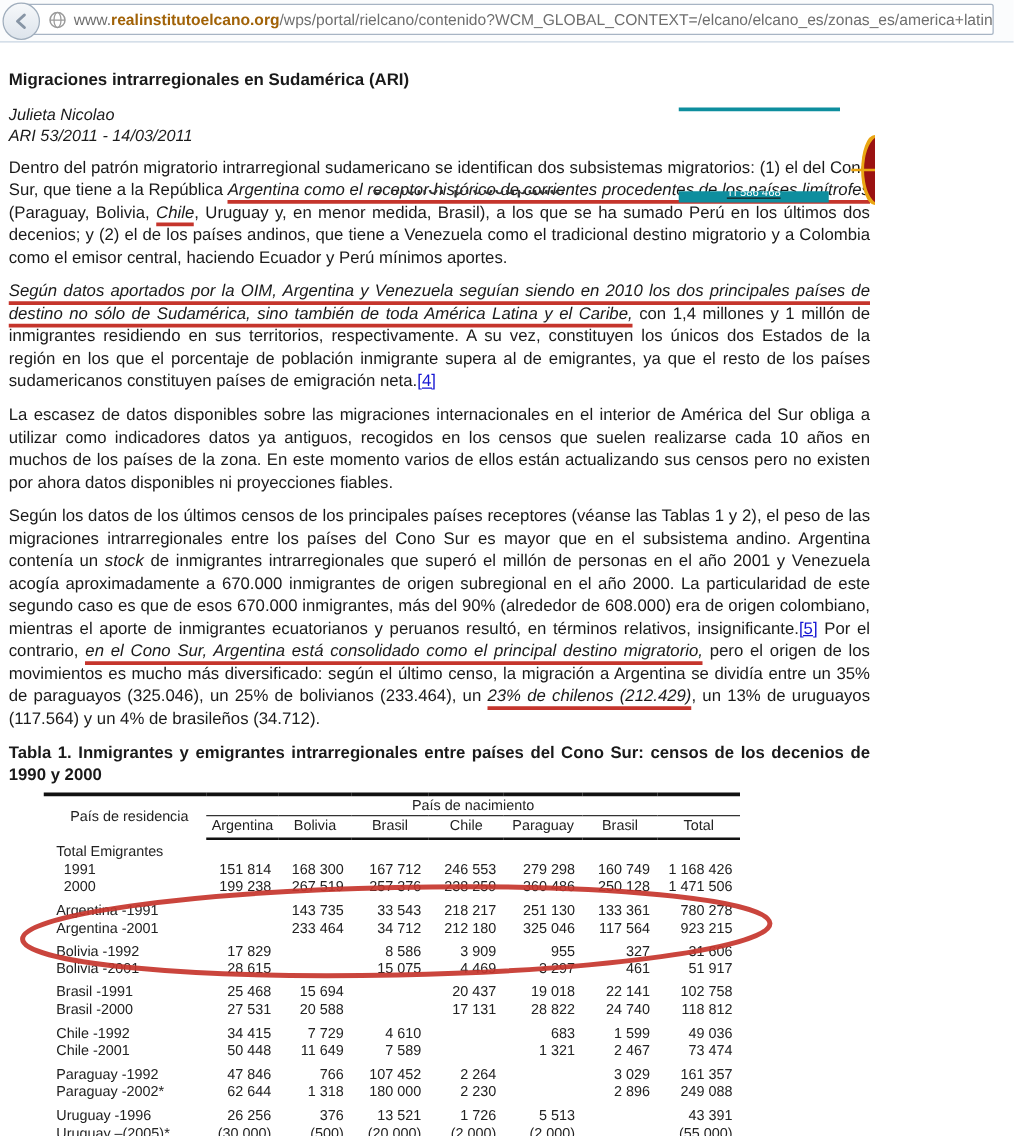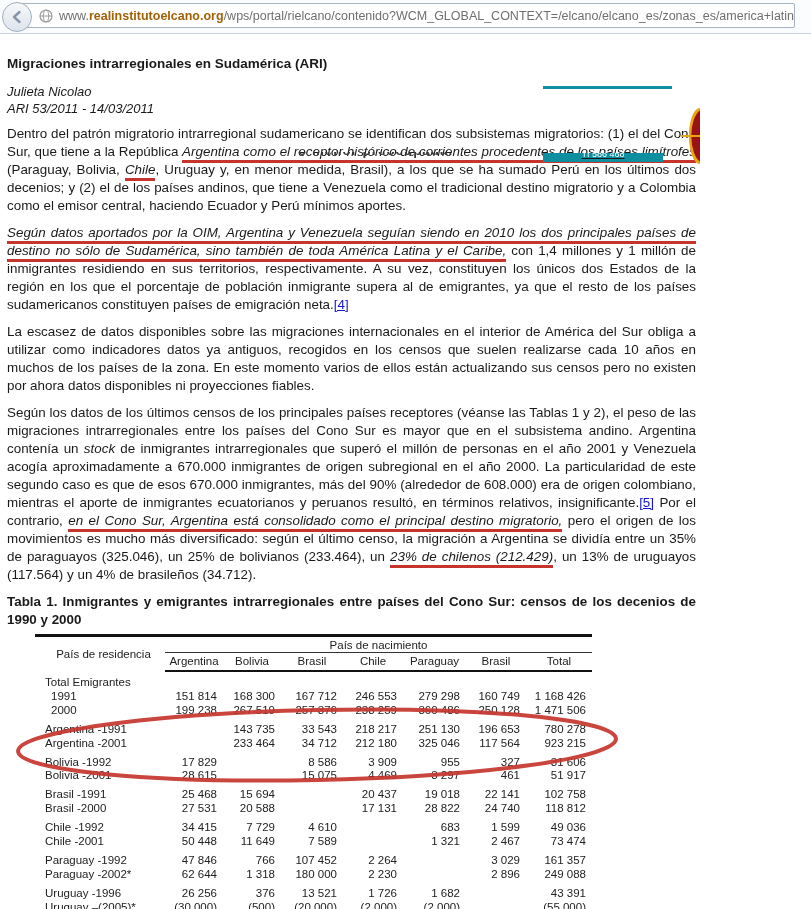--- a/index.html
+++ b/index.html
@@ -167,21 +167,21 @@
             <td class="num">250 128</td>
             <td class="num">1 471 506</td>
           </tr>
           <tr class="group-start">
             <td class="label">Argentina -1991</td>
             <td class="num"></td>
             <td class="num">143 735</td>
             <td class="num">33 543</td>
             <td class="num">218 217</td>
             <td class="num">251 130</td>
-            <td class="num">196 653</td>
+            <td class="num">133 361</td>
             <td class="num">780 278</td>
           </tr>
           <tr>
             <td class="label">Argentina -2001</td>
             <td class="num"></td>
             <td class="num">233 464</td>
             <td class="num">34 712</td>
             <td class="num">212 180</td>
             <td class="num">325 046</td>
             <td class="num">117 564</td>
@@ -266,21 +266,21 @@
             <td class="num"></td>
             <td class="num">2 896</td>
             <td class="num">249 088</td>
           </tr>
           <tr class="group-start">
             <td class="label">Uruguay -1996</td>
             <td class="num">26 256</td>
             <td class="num">376</td>
             <td class="num">13 521</td>
             <td class="num">1 726</td>
-            <td class="num">1 682</td>
+            <td class="num">5 513</td>
             <td class="num"></td>
             <td class="num">43 391</td>
           </tr>
           <tr>
             <td class="label">Uruguay –(2005)*</td>
             <td class="num">(30 000)</td>
             <td class="num">(500)</td>
             <td class="num">(20 000)</td>
             <td class="num">(2 000)</td>
             <td class="num">(2 000)</td>

